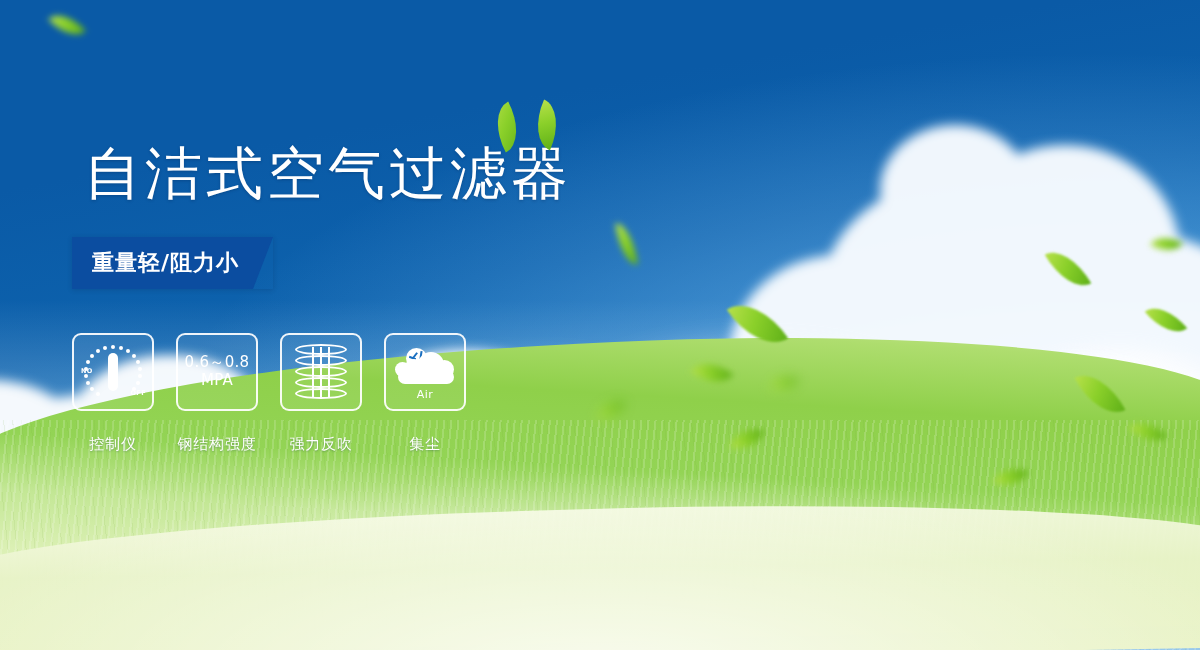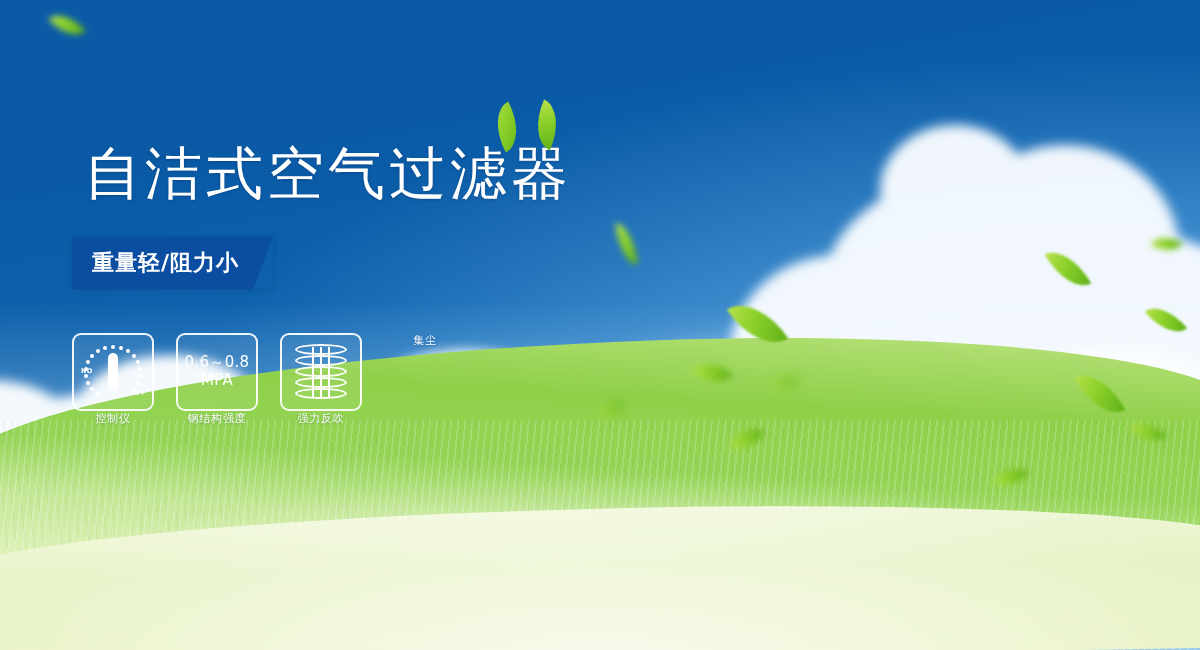--- a/index.html
+++ b/index.html
@@ -150,21 +150,21 @@
     text-align:center;
     box-sizing:border-box;
     position:relative;overflow:hidden;
   }
   .feat-text{
     color:#fff;font-size:15px;line-height:1.18;letter-spacing:.3px;
     font-family:"DejaVu Sans","Liberation Sans",sans-serif;
     text-align:center;
   }
   .feat-label{
-    margin-top:0;color:#ffffff;font-size:11px;letter-spacing:.8px;
+    margin-top:24px;color:#ffffff;font-size:15px;letter-spacing:.8px;
     font-family:"DejaVu Sans","Liberation Sans",sans-serif;
     text-shadow:0 1px 2px rgba(0,35,80,.30);
     white-space:nowrap;
   }
 
   
   .dial{position:relative;width:62px;height:58px;}
   .dial .dot{position:absolute;width:4.2px;height:4.2px;border-radius:50%;background:#fff;}
   .dial .needle{
     position:absolute;left:50%;top:10px;margin-left:-5px;
@@ -325,18 +325,32 @@
           <span class="disc" style="top:23px;"></span>
           <span class="disc" style="top:34px;"></span>
           <span class="disc" style="top:45px;"></span>
         </div>
       </div>
       <div class="feat-label">强力反吹</div>
     </div>
 
 
     <div class="feat">
+      <div class="feat-box">
+        <div class="airicon">
+          <span class="sun"></span>
+          <span class="ray" style="left:21px;top:6px;width:2px;height:7px;transform:rotate(38deg);"></span>
+          <span class="ray" style="left:27px;top:5px;width:2px;height:8px;transform:rotate(8deg);"></span>
+          <span class="ray" style="left:16px;top:11px;width:7px;height:2px;transform:rotate(20deg);"></span>
+          <span class="puff" style="left:2px;top:16px;width:15px;height:15px;"></span>
+          <span class="puff" style="left:11px;top:13px;width:20px;height:20px;"></span>
+          <span class="puff" style="left:25px;top:6px;width:26px;height:26px;"></span>
+          <span class="puff" style="left:42px;top:14px;width:19px;height:19px;"></span>
+          <span class="puff" style="left:5px;top:24px;width:56px;height:14px;border-radius:8px;"></span>
+          <span class="airtxt">Air</span>
+        </div>
+      </div>
       <div class="feat-label">集尘</div>
     </div>
 
   </div>
 
 </div>
 
 </body></html>

